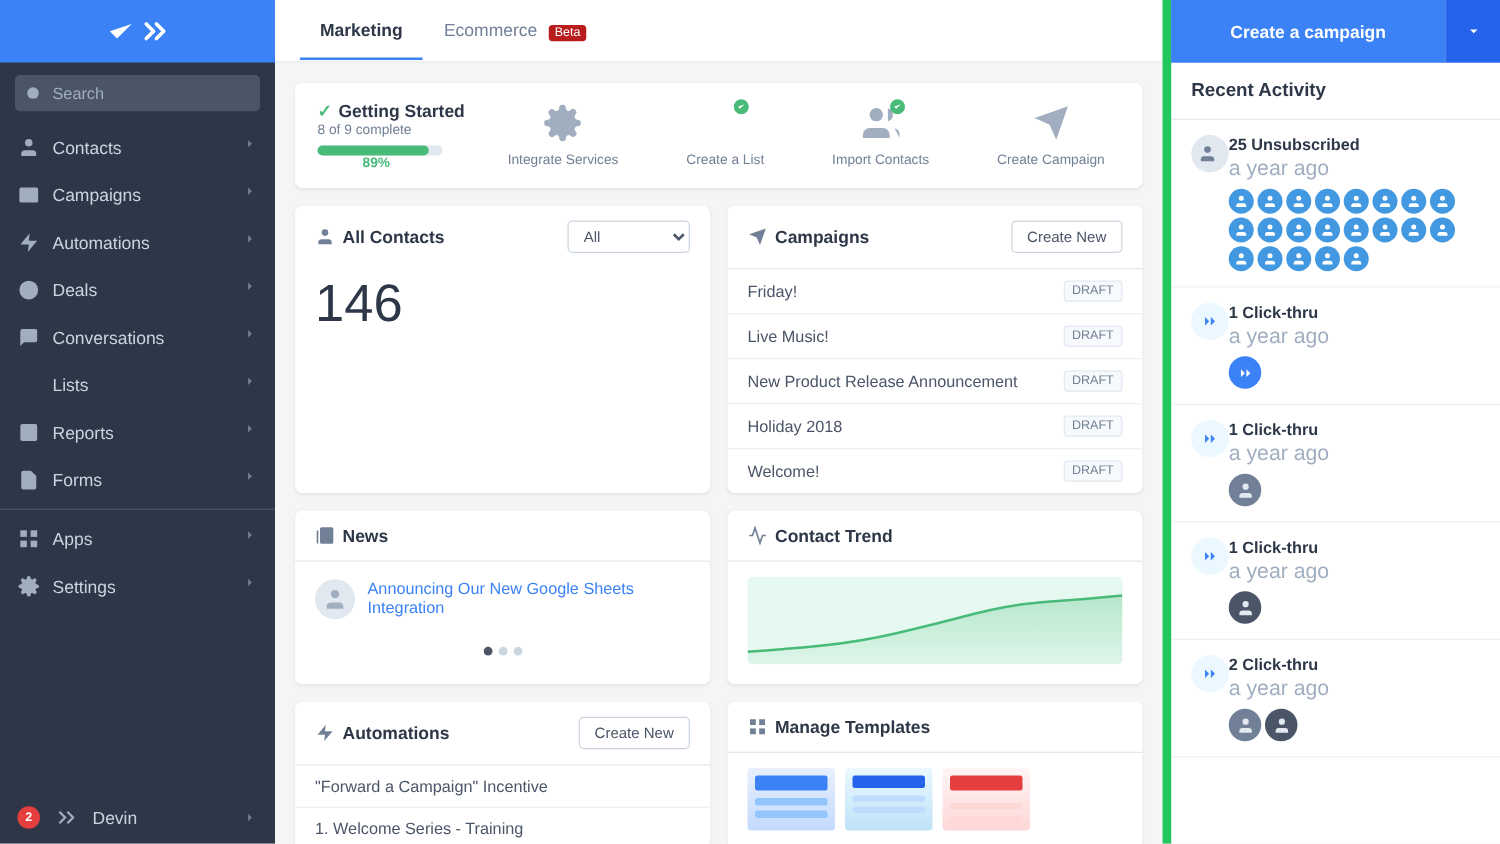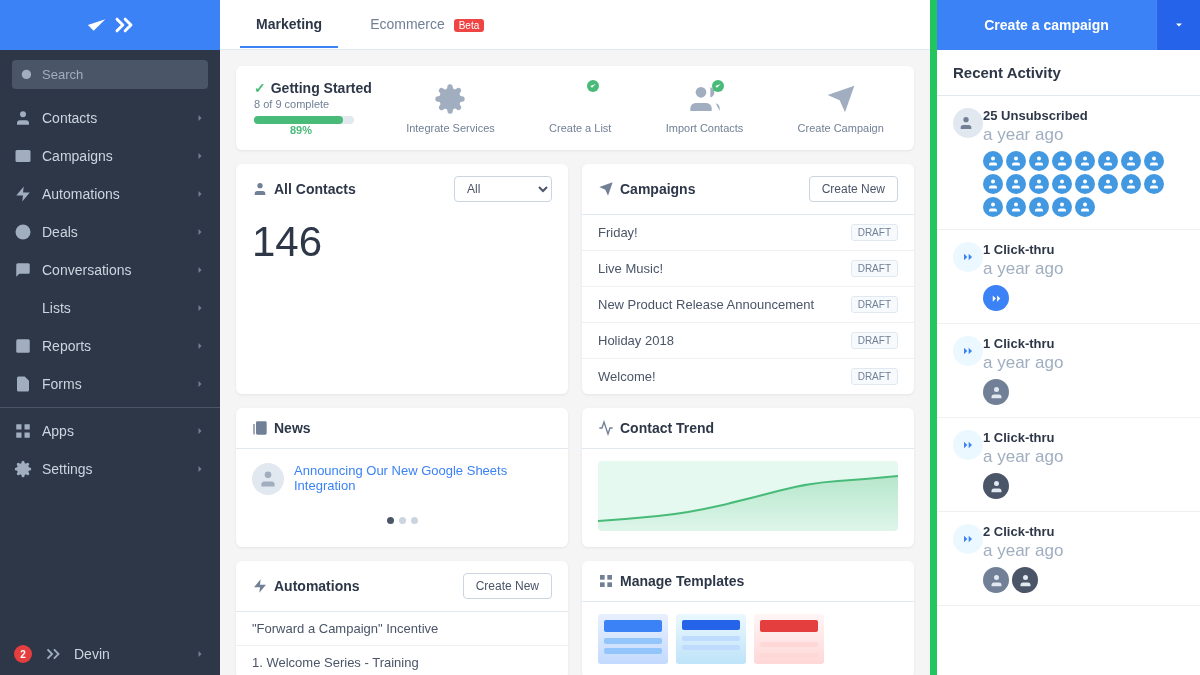--- a/index.html
+++ b/index.html
@@ -9,35 +9,35 @@
     .sidebar { width: 220px; min-width: 220px; background: #2d3748; display: flex; flex-direction: column; height: 675px; }
     .sidebar-header { background: #3b82f6; height: 50px; display: flex; align-items: center; justify-content: center; }
     .sidebar-header svg { width: 28px; height: 28px; fill: white; }
     .sidebar-search { padding: 10px 12px; }
     .sidebar-search input { width: 100%; background: #4a5568; border: none; border-radius: 4px; color: #cbd5e0; padding: 7px 10px 7px 30px; font-size: 13px; outline: none; }
     .sidebar-search input::placeholder { color: #a0aec0; }
     .search-wrap { position: relative; }
     .search-wrap svg { position: absolute; left: 8px; top: 50%; transform: translateY(-50%); width: 14px; height: 14px; fill: #a0aec0; }
     .sidebar-nav { flex: 1; overflow-y: auto; }
     .sidebar-nav::-webkit-scrollbar { width: 0; }
-    .nav-item { display: flex; align-items: center; padding: 10px 14px; color: #cbd5e0; cursor: pointer; font-size: 14px; justify-content: space-between; }
+    .nav-item { display: flex; align-items: flex-start; padding: 10px 14px; color: #cbd5e0; cursor: pointer; font-size: 14px; justify-content: space-between; }
     .nav-item-left { display: flex; align-items: center; gap: 10px; }
     .nav-icon { width: 18px; height: 18px; fill: #a0aec0; flex-shrink: 0; }
     .nav-chevron { width: 12px; height: 12px; fill: #718096; }
     .sidebar-divider { height: 1px; background: #4a5568; margin: 4px 0; }
     .sidebar-footer { padding: 10px 14px; display: flex; align-items: center; justify-content: space-between; color: #cbd5e0; font-size: 14px; cursor: pointer; }
     .footer-left { display: flex; align-items: center; gap: 10px; }
     .badge { background: #e53e3e; color: white; border-radius: 50%; width: 18px; height: 18px; font-size: 10px; display: flex; align-items: center; justify-content: center; font-weight: bold; }
 
     
     .main { flex: 1; display: flex; flex-direction: column; height: 675px; overflow: hidden; }
-    .main-tabs { background: white; border-bottom: 1px solid #e2e8f0; padding: 0 20px; display: flex; align-items: center; gap: 16px; height: 50px; }
+    .main-tabs { background: white; border-bottom: 1px solid #e2e8f0; padding: 0 20px; display: flex; align-items: center; gap: 1px; height: 50px; }
     .tab { padding: 14px 16px; font-size: 14px; color: #718096; cursor: pointer; border-bottom: 2px solid transparent; }
     .tab.active { color: #2d3748; border-bottom: 2px solid #3b82f6; font-weight: 600; }
-    .beta-badge { background: #ef4444; color: white; font-size: 10px; padding: 1px 5px; border-radius: 3px; margin-left: 5px; margin-top: 16px; }
+    .beta-badge { background: #b91c1c; color: white; font-size: 10px; padding: 1px 5px; border-radius: 3px; margin-left: 5px; margin-top: 16px; }
 
     .main-body { flex: 1; overflow-y: auto; padding: 16px; display: flex; flex-direction: column; gap: 14px; }
     .main-body::-webkit-scrollbar { width: 6px; }
     .main-body::-webkit-scrollbar-thumb { background: #cbd5e0; border-radius: 3px; }
 
     
     .getting-started { background: white; border-radius: 6px; padding: 14px 18px; display: flex; align-items: center; gap: 20px; box-shadow: 0 1px 3px rgba(0,0,0,0.07); }
     .gs-info { min-width: 120px; }
     .gs-title { font-size: 14px; font-weight: 600; color: #2d3748; display: flex; align-items: center; gap: 5px; }
     .gs-check { color: #48bb78; }

